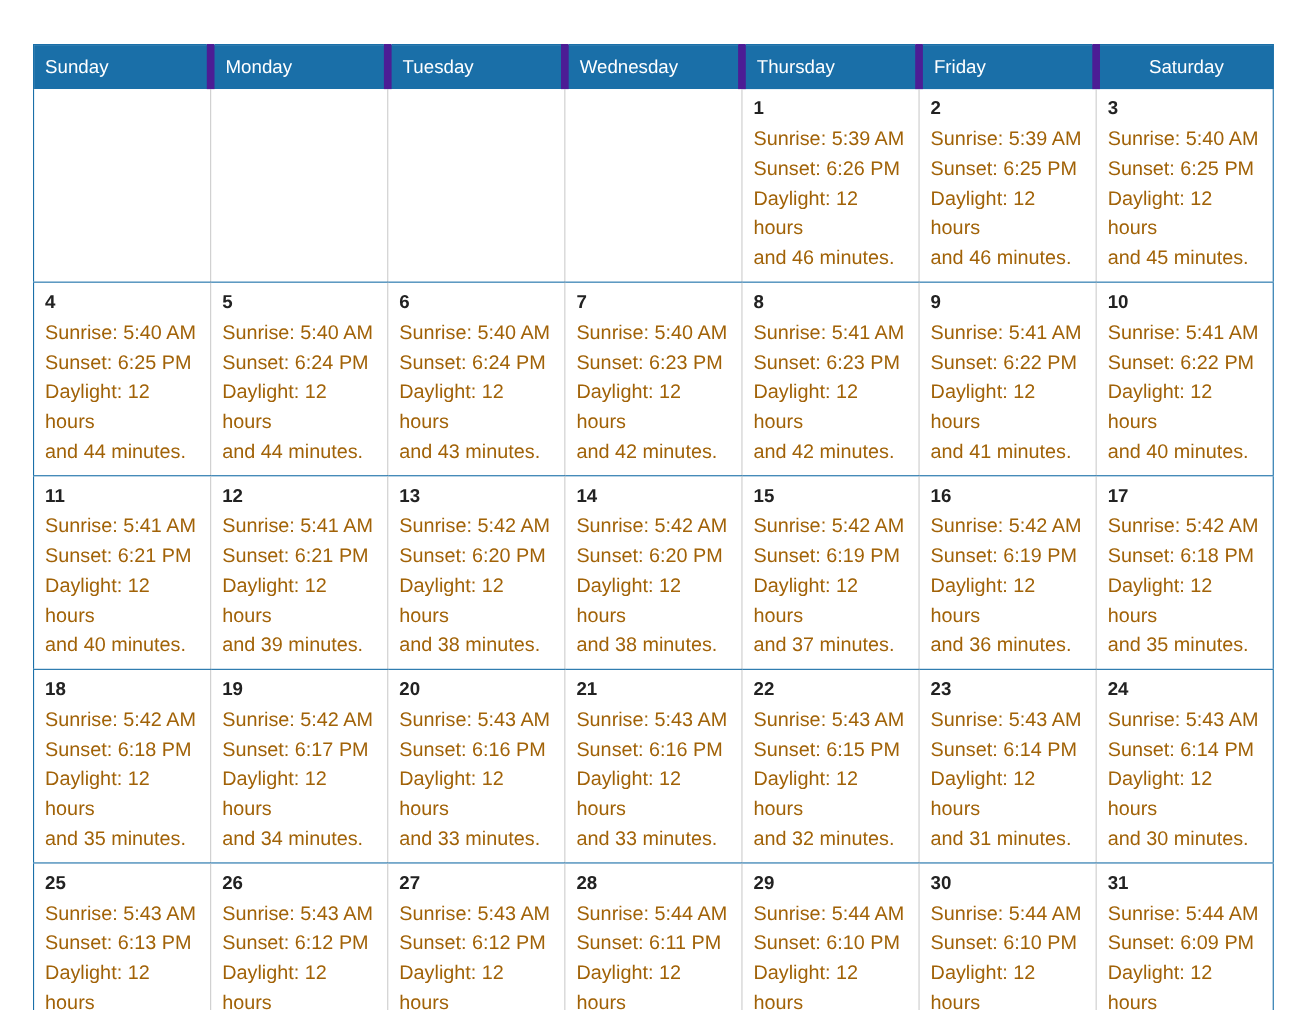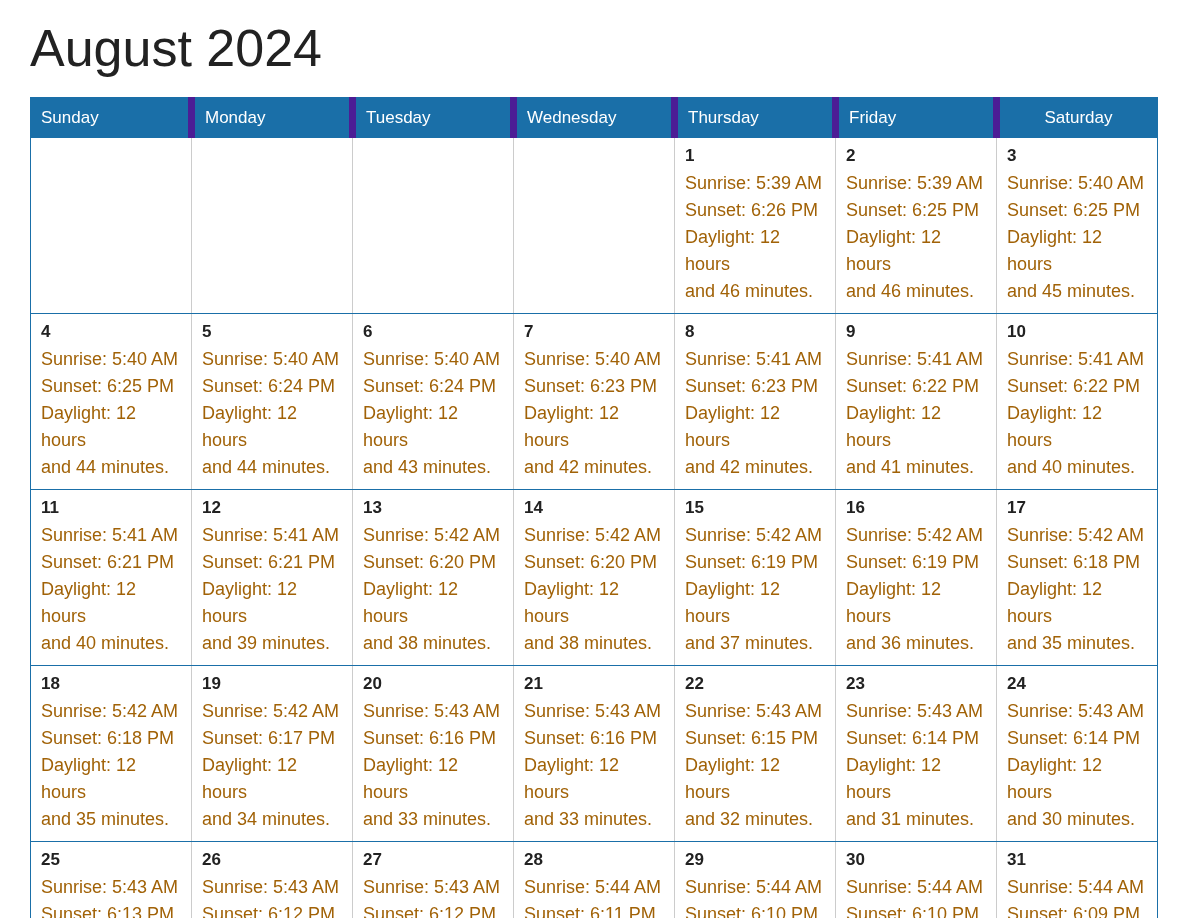--- a/index.html
+++ b/index.html
@@ -86,21 +86,20 @@
     }
     .empty-cell {
       background: #fff;
     }
   </style>
 </head>
 <body>
 
 <div class="header">
   <div class="title-block">
-    <div class="month-title">August 2024</div>
   </div>
 </div>
 
 <table class="calendar">
   <thead>
     <tr>
     <th>Sunday</th>
         <th>Monday</th>
         <th>Tuesday</th>
         <th>Wednesday</th>

